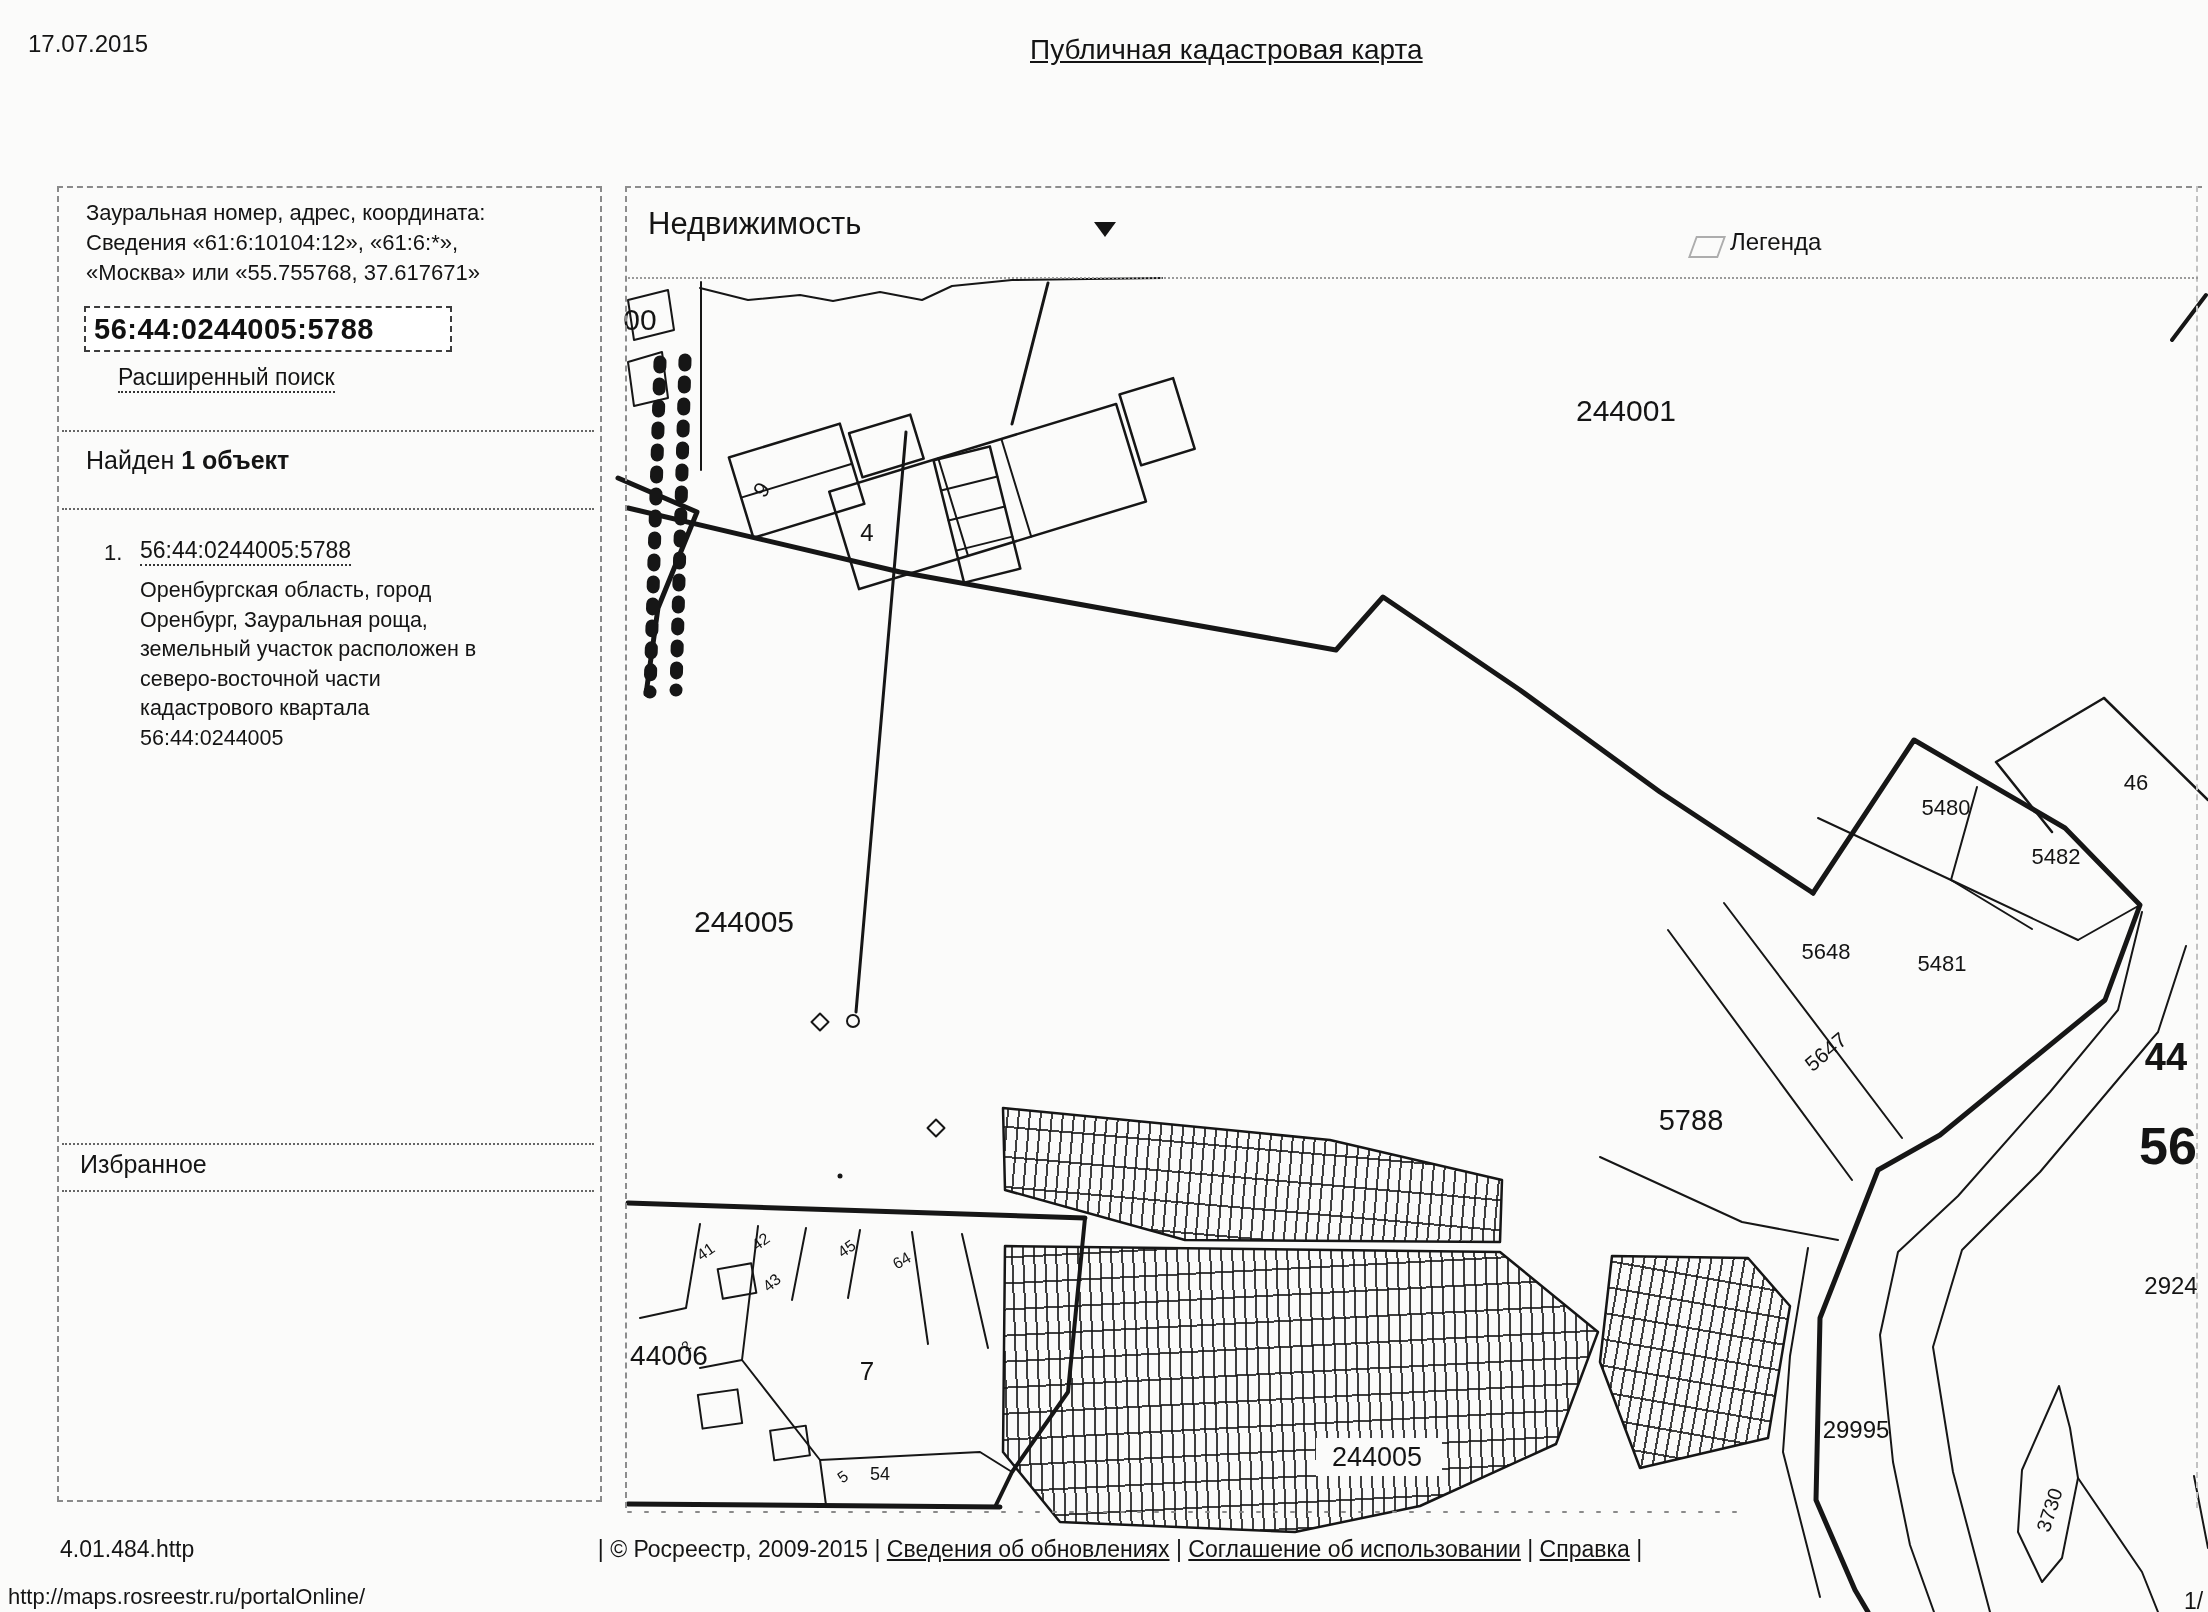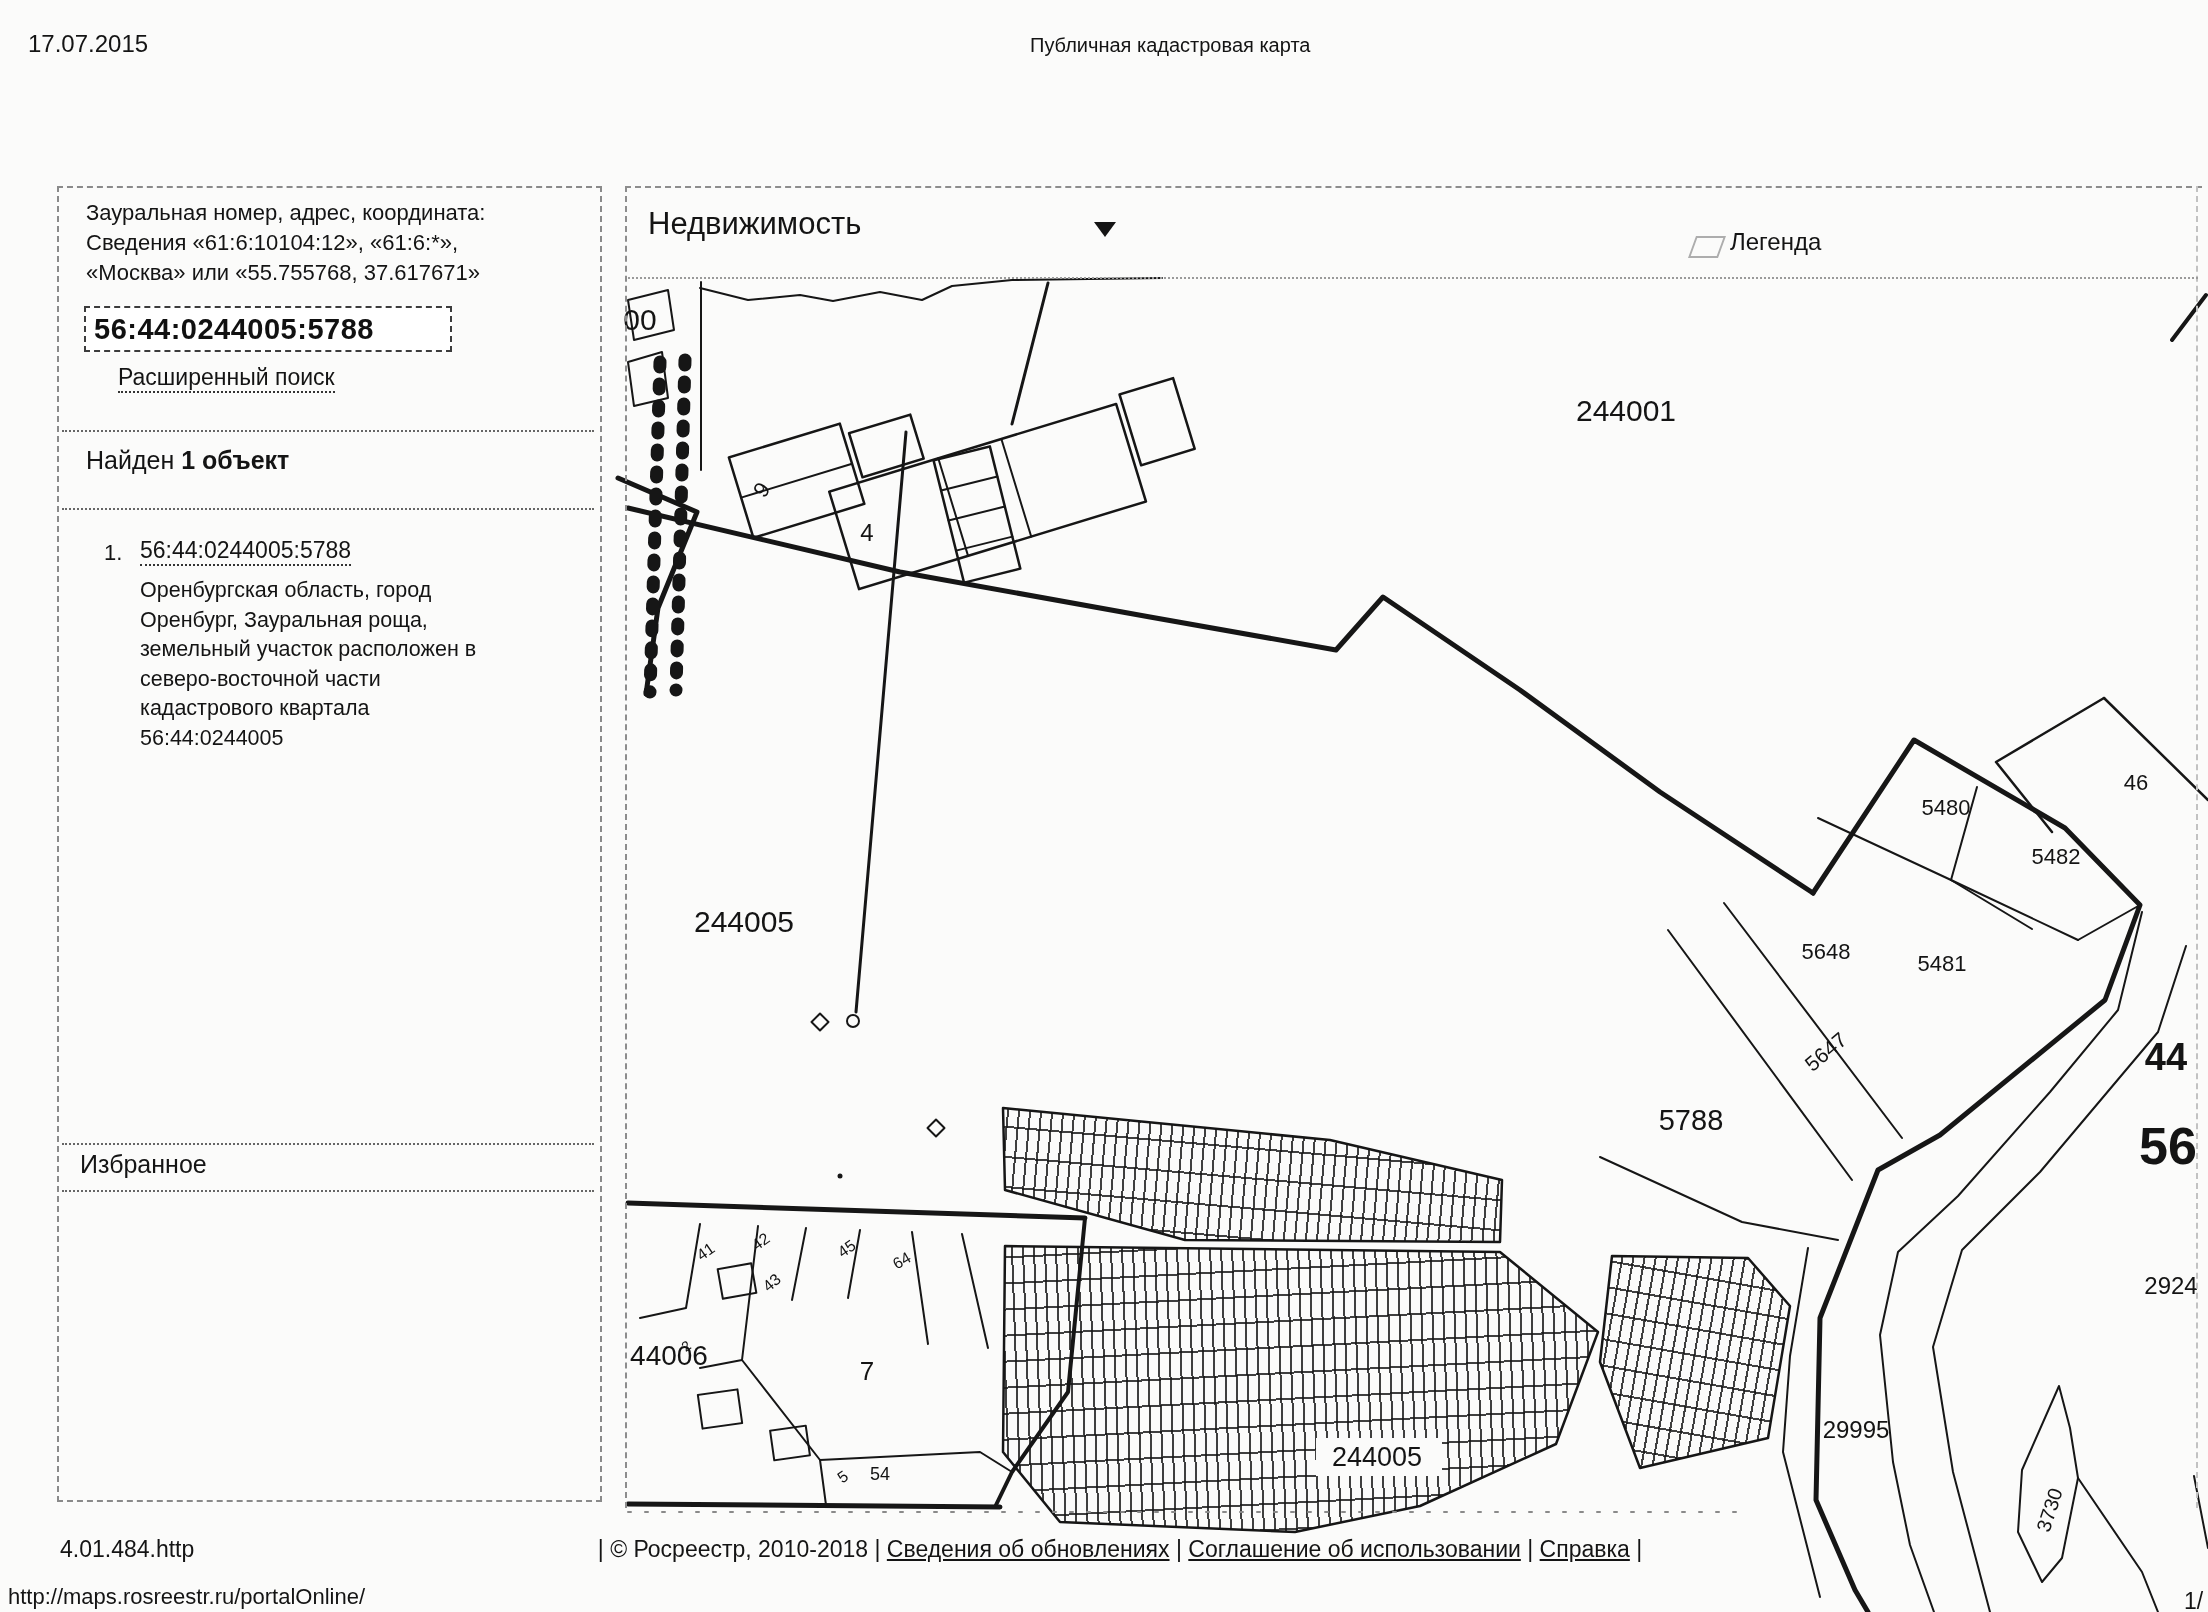--- a/index.html
+++ b/index.html
@@ -4,21 +4,21 @@
 <style>
   html,body{margin:0;padding:0;}
   body{
     width:2208px;height:1612px;overflow:hidden;background:#fbfbfa;
     font-family:"Liberation Sans", sans-serif;color:#141414;position:relative;
     -webkit-font-smoothing:antialiased;
   }
   .abs{position:absolute;}
   
   .print-date{left:28px;top:30px;font-size:24px;}
-  .print-title{left:1030px;top:34px;font-size:20px;}
+  .print-title{left:1030px;top:34px;font-size:28px;text-decoration:underline;}
   .footer-left{left:60px;top:1536px;font-size:23px;}
   .footer-center{left:530px;top:1536px;width:1180px;font-size:23px;text-align:center;white-space:nowrap;}
   .footer-url{left:8px;top:1584px;font-size:22px;}
   .footer-page{left:2184px;top:1588px;font-size:23px;}
   .flink{text-decoration:underline;cursor:pointer;}
   
   .sb-panel{left:57px;top:186px;width:545px;height:1316px;border:2px dashed #8a8a8a;box-sizing:border-box;background:transparent;z-index:6;}
   .sb-hint{left:86px;top:198px;font-size:22px;line-height:30px;z-index:7;}
   .sb-input{left:84px;top:306px;width:368px;height:46px;border:2px dashed #3c3c3c;background:#fff;
     font-family:"Liberation Sans",sans-serif;font-size:29px;font-weight:600;color:#111;
@@ -207,15 +207,15 @@
 </div>
 <div class="abs sb-sep sep2"></div>
 <div class="abs sb-res-idx">1.</div>
 <span class="abs sb-res-num">56:44:0244005:5788</span>
 <div class="abs sb-res-addr">Оренбургская область, город Оренбург, Зауральная роща, земельный участок расположен в северо-восточной части кадастрового квартала 56:44:0244005</div>
 <div class="abs sb-sep sep3"></div>
 <div class="abs sb-fav">Избранное</div>
 <div class="abs sb-sep sep4"></div>
 
 <div class="abs footer-left">4.01.484.http</div>
-<div class="abs footer-center" id="footer-center"><span> | </span><span>© Росреестр, 2010-2018</span><span> | </span><span class="flink">Сведения об обновлениях</span><span> | </span><span class="flink">Соглашение об использовании</span><span> | </span><span class="flink">Справка</span><span> | </span></div>
+<div class="abs footer-center" id="footer-center"><span> | </span><span>© Росреестр, 2009-2015</span><span> | </span><span class="flink">Сведения об обновлениях</span><span> | </span><span class="flink">Соглашение об использовании</span><span> | </span><span class="flink">Справка</span><span> | </span></div>
 <div class="abs footer-url">http://maps.rosreestr.ru/portalOnline/</div>
 <div class="abs footer-page">1/</div>
 
 </body></html>

